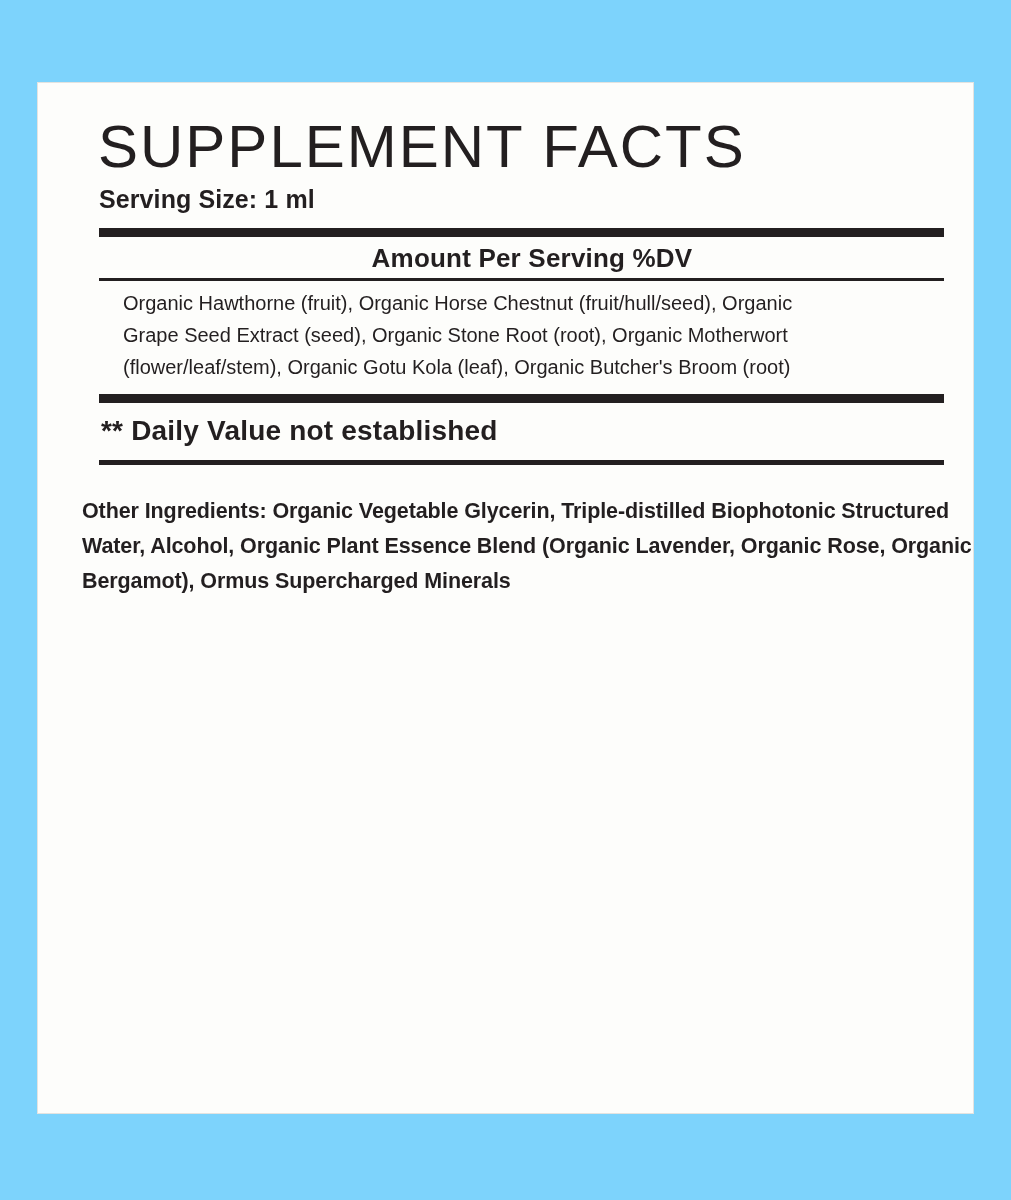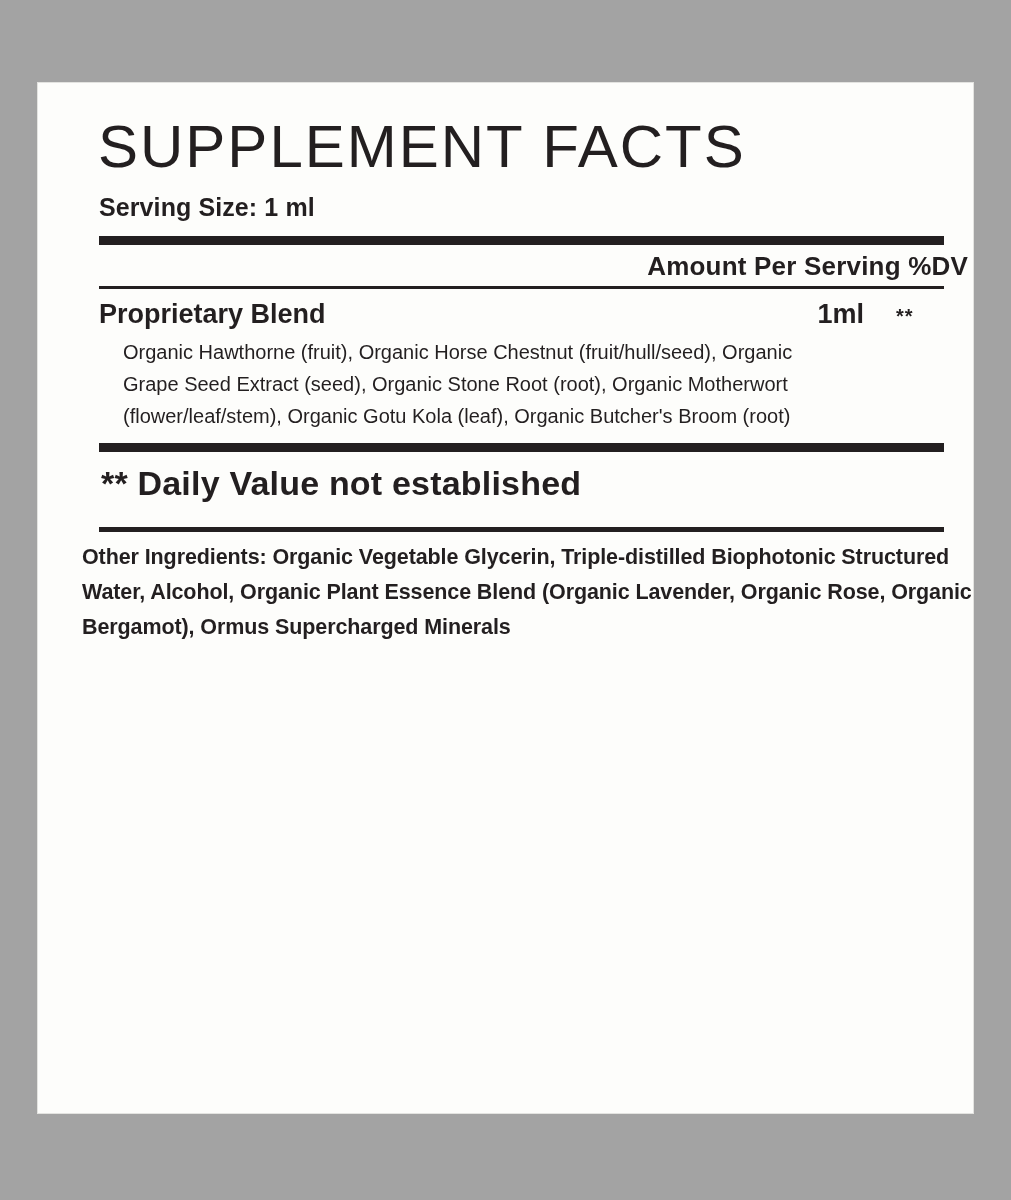--- a/index.html
+++ b/index.html
@@ -12,21 +12,21 @@
     background: #ffffff;
     font-family: "Liberation Sans", sans-serif;
     color: #231f20;
     overflow: hidden;
   }
 
   .page {
     position: relative;
     width: 1011px;
     height: 1200px;
-    background: #a3a3a3;
+    background: #7dd3fc;
     box-sizing: border-box;
   }
 
   .panel {
     position: absolute;
     left: 37px;
     top: 82px;
     width: 937px;
     height: 1032px;
     background: #fdfdfb;
@@ -46,21 +46,21 @@
     font-size: 60px;
     font-weight: 400;
     letter-spacing: 2.0px;
     line-height: 1.05;
     margin: 14px 0 0 2px;
     color: #231f20;
     white-space: nowrap;
   }
 
   .serving-lines {
-    margin-top: 12px;
+    margin-top: 4px;
     margin-left: 3px;
   }
   .serving-line {
     font-size: 25px;
     font-weight: bold;
     line-height: 1.42;
     color: #231f20;
     letter-spacing: 0.1px;
   }
 
@@ -78,21 +78,21 @@
   }
   .rule-med {
     height: 5px;
     background: #231f20;
     margin: 0 2px 0 3px;
     width: 845px;
   }
 
   .amount-row {
     display: flex;
-    justify-content: flex-end;
+    justify-content: center;
     align-items: baseline;
     padding: 6px 0 4px 0;
     width: 872px;
   }
   .amount-row .amount-label {
     font-size: 26px;
     font-weight: bold;
     letter-spacing: 0.2px;
   }
 
@@ -127,28 +127,28 @@
   .ingredient-block {
     margin: 6px 0 0 27px;
     width: 700px;
     font-size: 20px;
     line-height: 1.62;
     color: #231f20;
     font-weight: normal;
   }
 
   .dv-note {
-    font-size: 34px;
+    font-size: 28px;
     font-weight: bold;
-    margin: 12px 0 24px 5px;
+    margin: 12px 0 13px 5px;
     letter-spacing: 0.2px;
   }
 
   .other-block {
-    margin: 8px 0 0 -14px;
+    margin: 29px 0 0 -14px;
     width: 900px;
     font-size: 21.5px;
     line-height: 1.63;
     font-weight: bold;
     color: #231f20;
     letter-spacing: -0.1px;
   }
 
   .spacer-bottom {
     height: 120px;
@@ -168,25 +168,20 @@
       </div>
 
       <div class="rule-thick"></div>
 
       <div class="amount-row">
         <div class="amount-label">Amount Per Serving %DV</div>
       </div>
 
       <div class="rule-thin"></div>
 
-      <div class="blend-row">
-        <div class="blend-name">Proprietary Blend</div>
-        <div class="blend-amount">1ml</div>
-        <div class="blend-dv">**</div>
-      </div>
 
       <div class="ingredient-block">Organic Hawthorne (fruit), Organic Horse Chestnut (fruit/hull/seed), Organic Grape Seed Extract (seed), Organic Stone Root (root), Organic Motherwort (flower/leaf/stem), Organic Gotu Kola (leaf), Organic Butcher's Broom (root)</div>
 
       <div class="rule-thick"></div>
 
       <div class="dv-note">** Daily Value not established</div>
 
       <div class="rule-med"></div>
 
       <div class="other-block">Other Ingredients: Organic Vegetable Glycerin, Triple-distilled Biophotonic Structured Water, Alcohol, Organic Plant Essence Blend (Organic Lavender, Organic Rose, Organic Bergamot), Ormus Supercharged Minerals</div>

